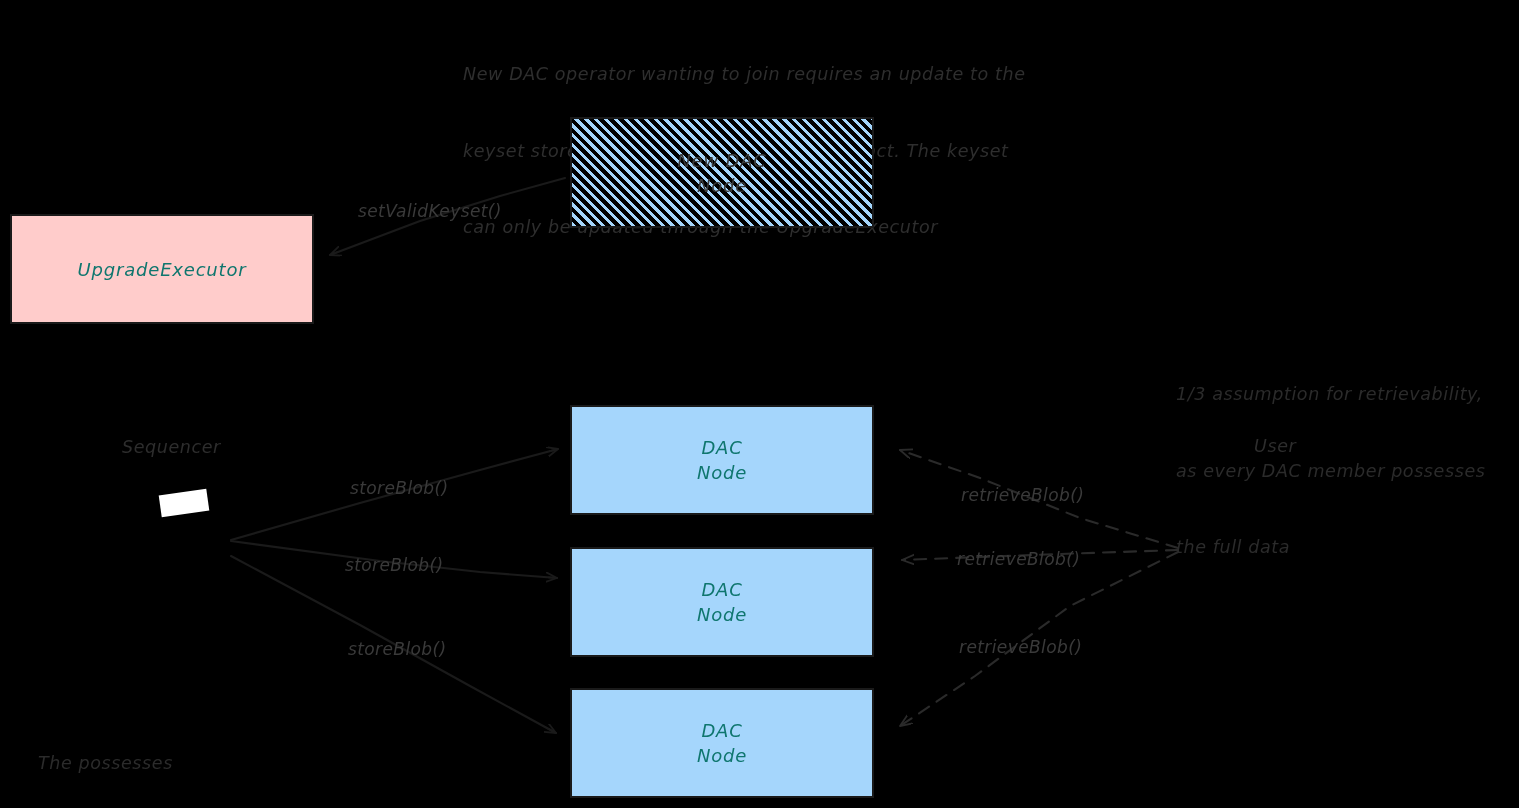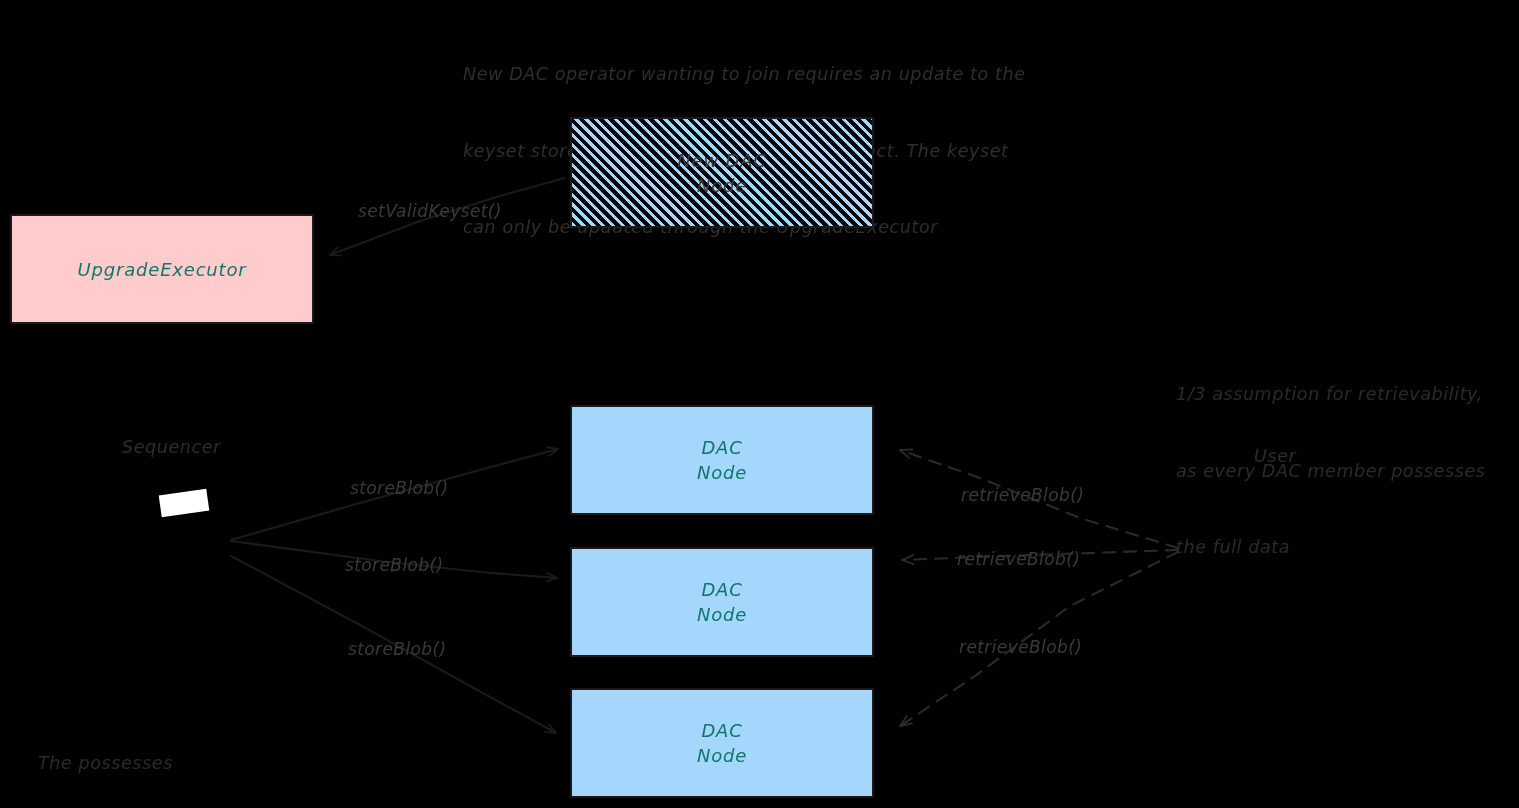--- a/index.html
+++ b/index.html
@@ -178,21 +178,21 @@
   </div>
 
   <div class="box box-blue" style="left:570px; top:688px; width:304px; height:110px;">
     <span class="box-line">DAC</span>
     <span class="box-line">Node</span>
   </div>
 
   <div class="actor-label" style="left:122px; top:437px;">Sequencer</div>
   <div class="seq-mark" style="left:160px; top:492px; width:48px; height:22px;"></div>
 
-  <div class="actor-label" style="left:1254px; top:446px;text-align:right;">User</div>
+  <div class="actor-label" style="left:1254px; top:436px;text-align:right;">User</div>
 
   <div class="edge-label" style="left:358px; top:201px;">setValidKeyset()</div>
 
   <div class="edge-label" style="left:350px; top:478px;">storeBlob()</div>
 
   <div class="edge-label" style="left:345px; top:555px;">storeBlob()</div>
 
   <div class="edge-label" style="left:348px; top:639px;">storeBlob()</div>
 
   <div class="edge-label" style="left:961px; top:485px;">retrieveBlob()</div>

